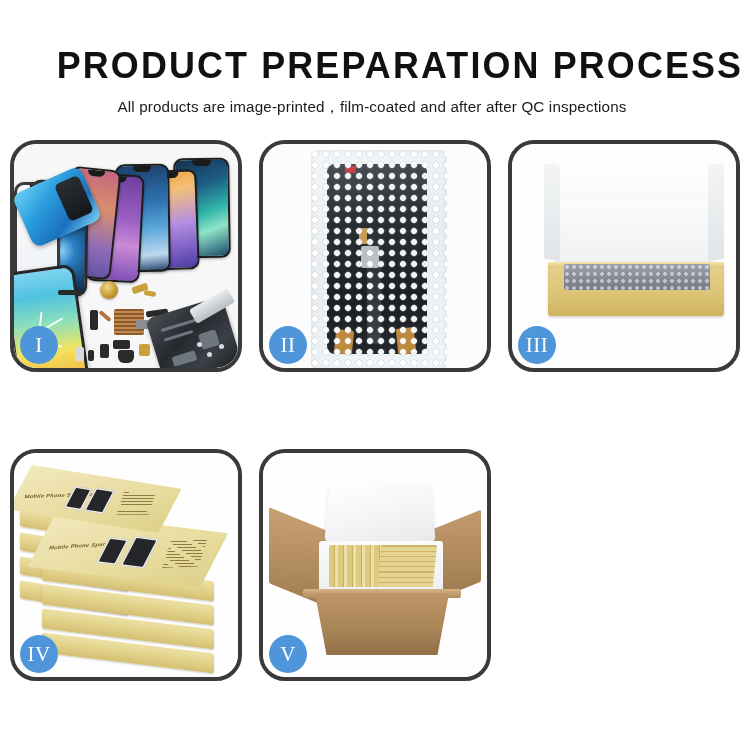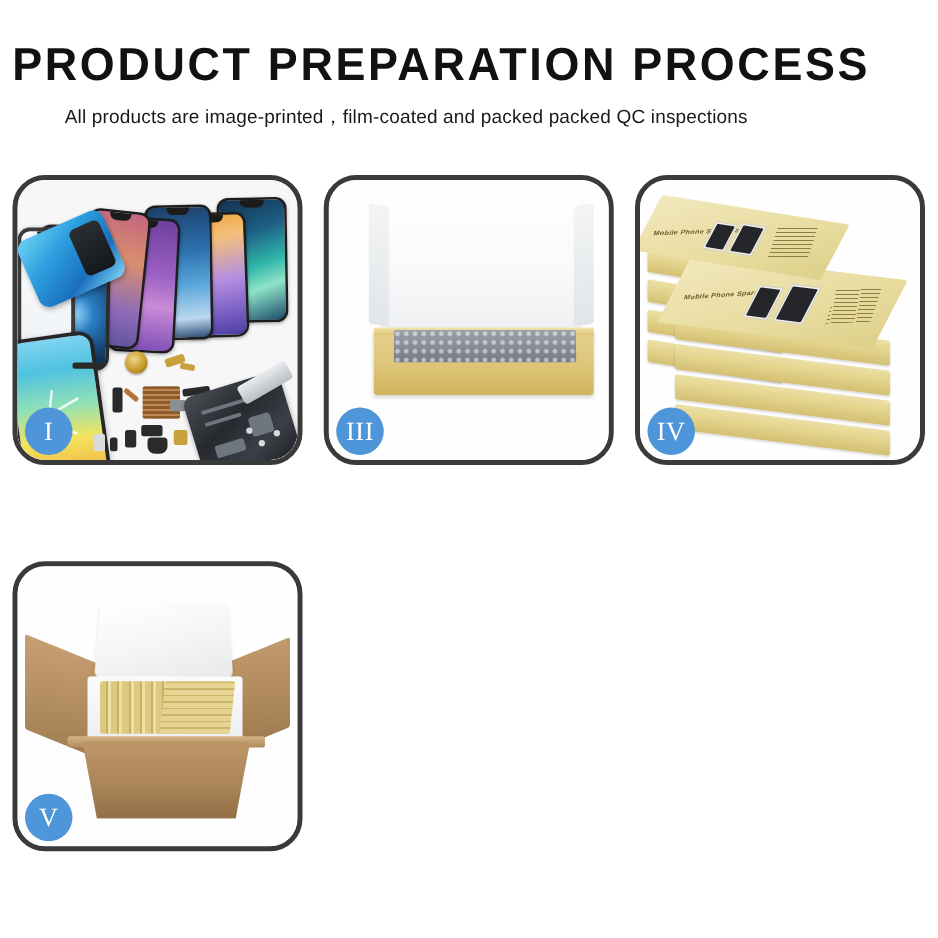--- a/index.html
+++ b/index.html
@@ -11,22 +11,23 @@
     width: 750px;
     height: 750px;
     font-family: "Liberation Sans", sans-serif;
     overflow: hidden;
     position: relative;
   }
 
   
   .header {
     width: 650px;
-    padding-top: 30px;
+    padding-top: 44px;
     text-align: center;
+    margin-left: 47px;
   }
   .page-title {
     font-family: "Liberation Sans", sans-serif;
     font-size: 37px;
     font-weight: bold;
     letter-spacing: 2.2px;
     color: #111111;
     line-height: 44px;
     margin: 0;
     white-space: nowrap;
@@ -355,21 +356,21 @@
   }
   .c6-seam {
     position:absolute; background: rgba(120,92,58,.55);
   }
 </style>
 </head>
 <body>
 
 <div class="header">
   <div class="page-title">PRODUCT PREPARATION PROCESS</div>
-  <div class="page-subtitle">All products are image-printed，film-coated and packed packed QC inspections</div>
+  <div class="page-subtitle">All products are image-printed，film-coated and after after QC inspections</div>
 </div>
 
 <div class="grid">
 
   <div class="panel">
     <div class="panel-stage">
       <div class="p1-bg"></div>
 
       <div class="phone ph-e">
           <div class="ph-notch"></div>
@@ -425,20 +426,35 @@
         <i style="left:14px;top:44px;width:24px;height:10px;border-radius:2px;"></i>
       </div>
       <div class="tool"></div>
       <div class="part pale" style="right:14px;top:200px;width:5px;height:5px;border-radius:50%;"></div>
       <div class="part pale" style="right:26px;top:208px;width:5px;height:5px;border-radius:50%;"></div>
       <div class="part pale" style="right:36px;top:198px;width:5px;height:5px;border-radius:50%;"></div>
     </div>
     <div class="badge">I</div>
   </div>
 
+  <div class="panel">
+    <div class="panel-stage">
+      <div class="p2-bg"></div>
+      <div class="bubblebag"></div>
+      <div class="lcd"></div>
+      <div class="redmark"></div>
+      <div class="flex-pad"></div>
+      <div class="flex"></div>
+      <div class="flex-ic"></div>
+      <div class="conn-l"></div>
+      <div class="conn-r"></div>
+      <div class="bubbles" style="left:48px;top:6px;width:136px;height:220px;"></div>
+    </div>
+    <div class="badge">II</div>
+  </div>
 
   <div class="panel">
     <div class="panel-stage">
       <div class="p3-bg"></div>
       <div class="box3-lid"></div>
       <div class="box3-foam"></div>
       <div class="box3-tray"></div>
       <div class="box3-lip"></div>
       <div class="box3-inner"></div>
     </div>

